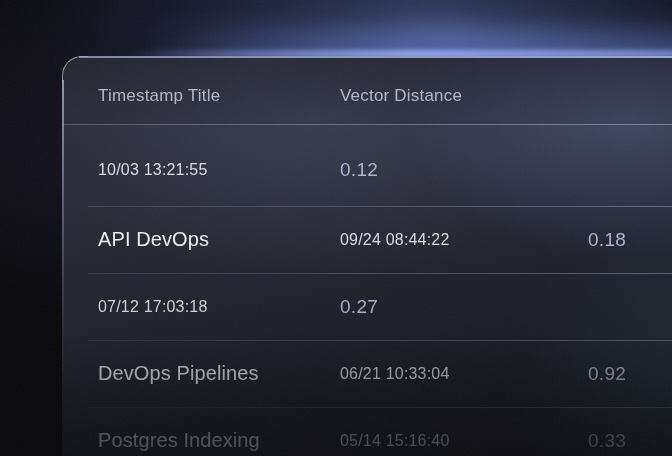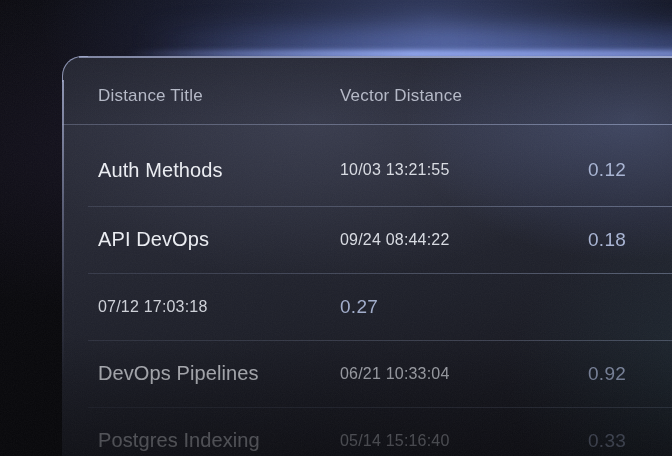--- a/index.html
+++ b/index.html
@@ -151,27 +151,26 @@
 
   <div class="top-bloom"></div>
 
   <div class="panel">
     <div class="edge-glow-wide"></div>
     <div class="edge-glow"></div>
 
     <div class="panel-clip">
 
       <div class="thead">
-        <div class="th">Distance Title</div>
+        <div class="th">Timestamp Title</div>
         <div class="th">Vector Distance</div>
       </div>
       <div class="thead-sep"></div>
 
       <div class="row row-0">
-        <div class="c-title">Auth Methods</div>
         <div class="c-ts">10/03 13:21:55</div>
         <div class="c-val">0.12</div>
       </div>
 
       <div class="row row-1">
         <div class="row-sep"></div>
         <div class="c-title">API DevOps</div>
         <div class="c-ts">09/24 08:44:22</div>
         <div class="c-val">0.18</div>
       </div>

